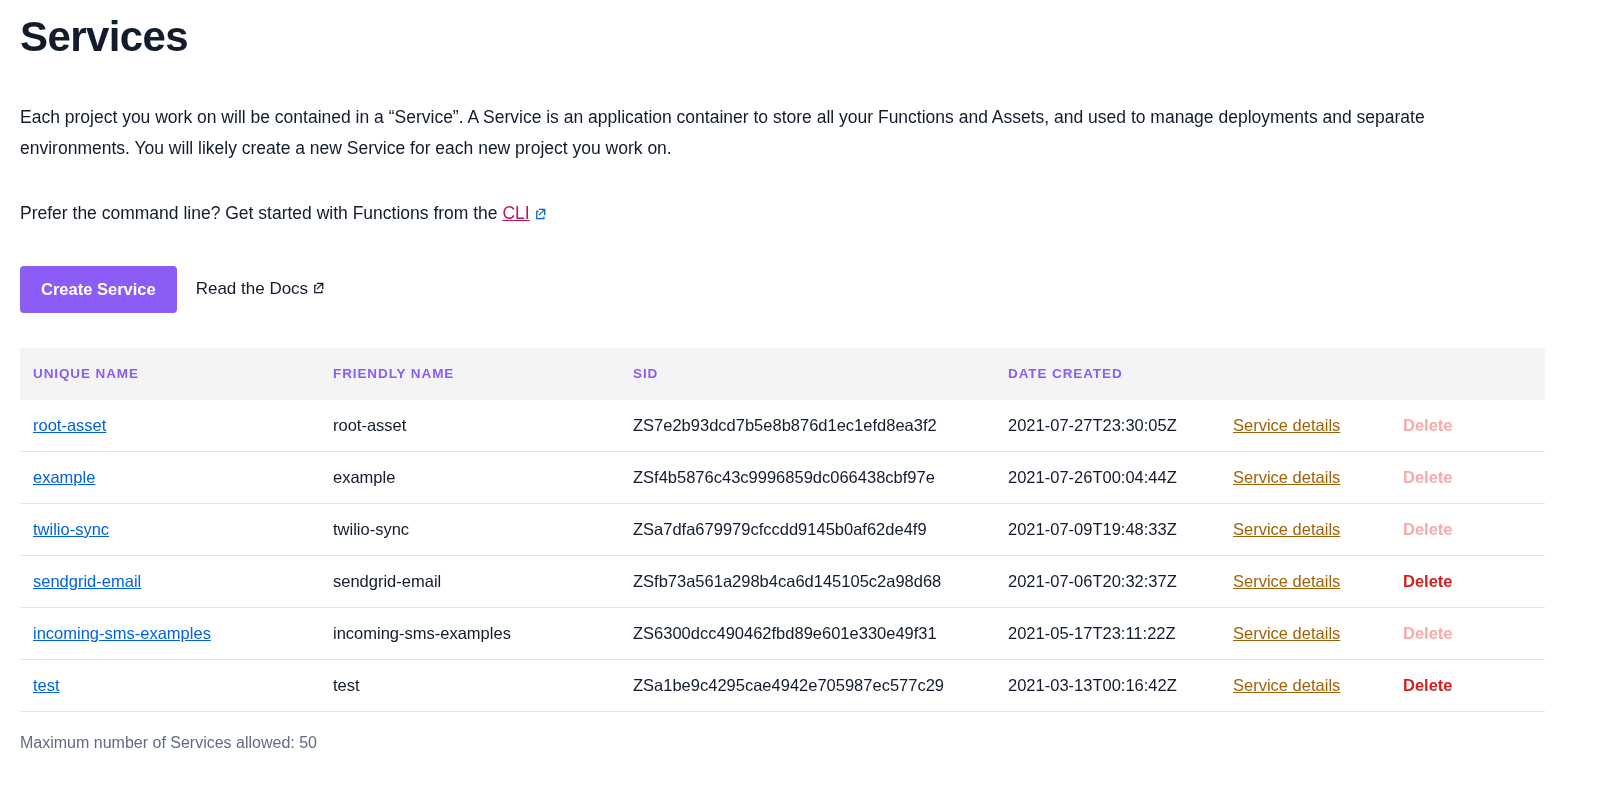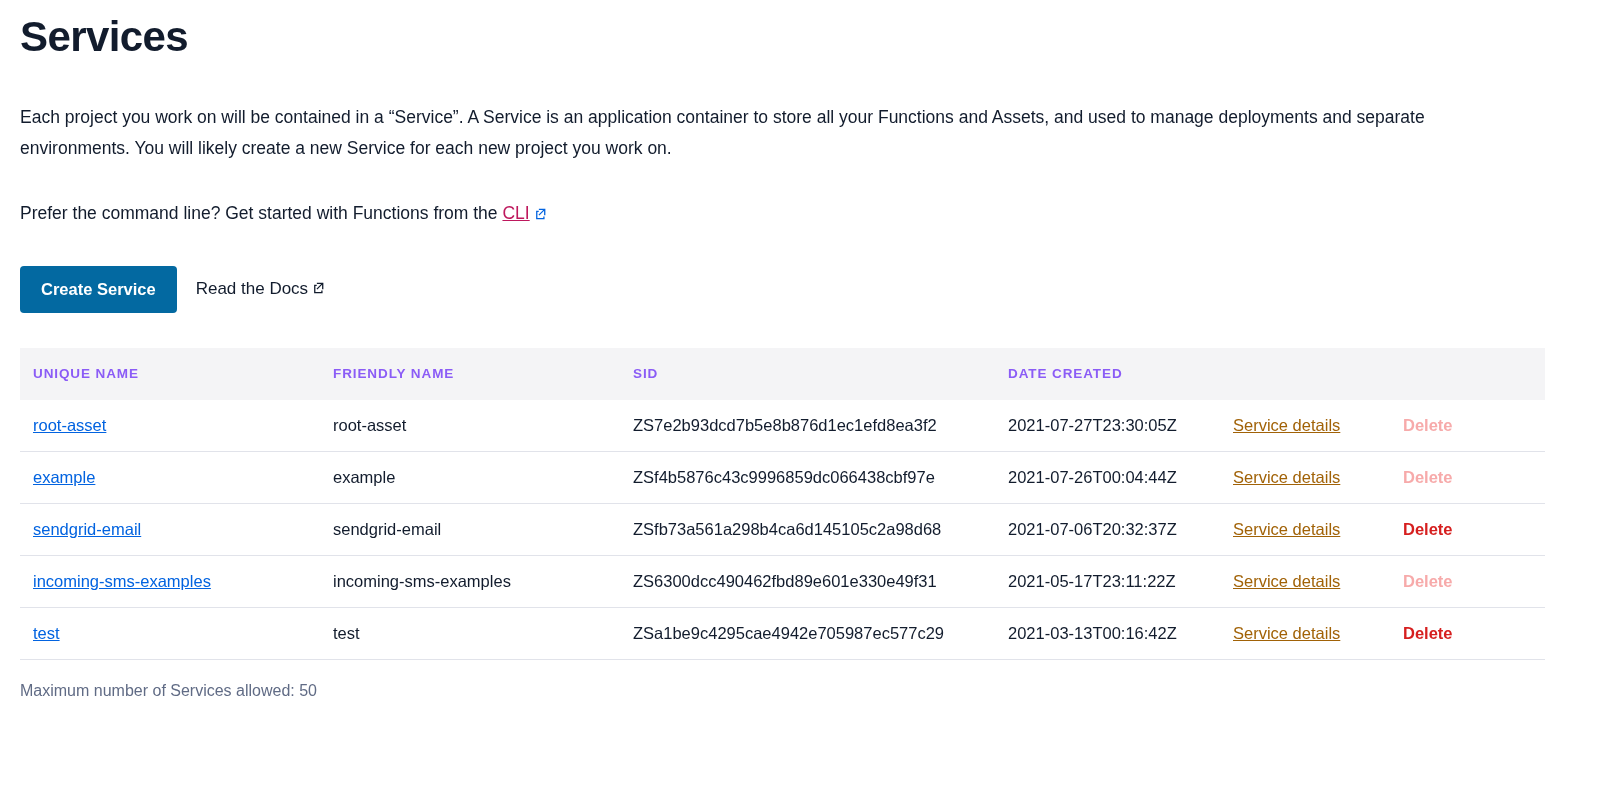--- a/index.html
+++ b/index.html
@@ -48,21 +48,21 @@
     vertical-align: -1px;
     margin-left: 4px;
   }
   .actions {
     margin-top: 36px;
     display: flex;
     align-items: center;
     gap: 19px;
   }
   .btn-primary {
-    background: #0369a1;
+    background: #8b5cf6;
     color: #ffffff;
     border: none;
     border-radius: 4px;
     font-size: 16.5px;
     font-weight: bold;
     font-family: "Liberation Sans", sans-serif;
     padding: 15px 21px;
     cursor: pointer;
     line-height: 1;
   }
@@ -182,20 +182,28 @@
       </tr>
       <tr>
         <td class="col-unique"><a class="name-link" href="#">example</a></td>
         <td class="col-friendly">example</td>
         <td class="col-sid">ZSf4b5876c43c9996859dc066438cbf97e</td>
         <td class="col-date">2021-07-26T00:04:44Z</td>
         <td class="col-details"><a class="details-link" href="#">Service details</a></td>
         <td class="col-delete"><span class="delete-link disabled">Delete</span></td>
       </tr>
       <tr>
+        <td class="col-unique"><a class="name-link" href="#">twilio-sync</a></td>
+        <td class="col-friendly">twilio-sync</td>
+        <td class="col-sid">ZSa7dfa679979cfccdd9145b0af62de4f9</td>
+        <td class="col-date">2021-07-09T19:48:33Z</td>
+        <td class="col-details"><a class="details-link" href="#">Service details</a></td>
+        <td class="col-delete"><span class="delete-link disabled">Delete</span></td>
+      </tr>
+      <tr>
         <td class="col-unique"><a class="name-link" href="#">sendgrid-email</a></td>
         <td class="col-friendly">sendgrid-email</td>
         <td class="col-sid">ZSfb73a561a298b4ca6d145105c2a98d68</td>
         <td class="col-date">2021-07-06T20:32:37Z</td>
         <td class="col-details"><a class="details-link" href="#">Service details</a></td>
         <td class="col-delete"><span class="delete-link">Delete</span></td>
       </tr>
       <tr>
         <td class="col-unique"><a class="name-link" href="#">incoming-sms-examples</a></td>
         <td class="col-friendly">incoming-sms-examples</td>

